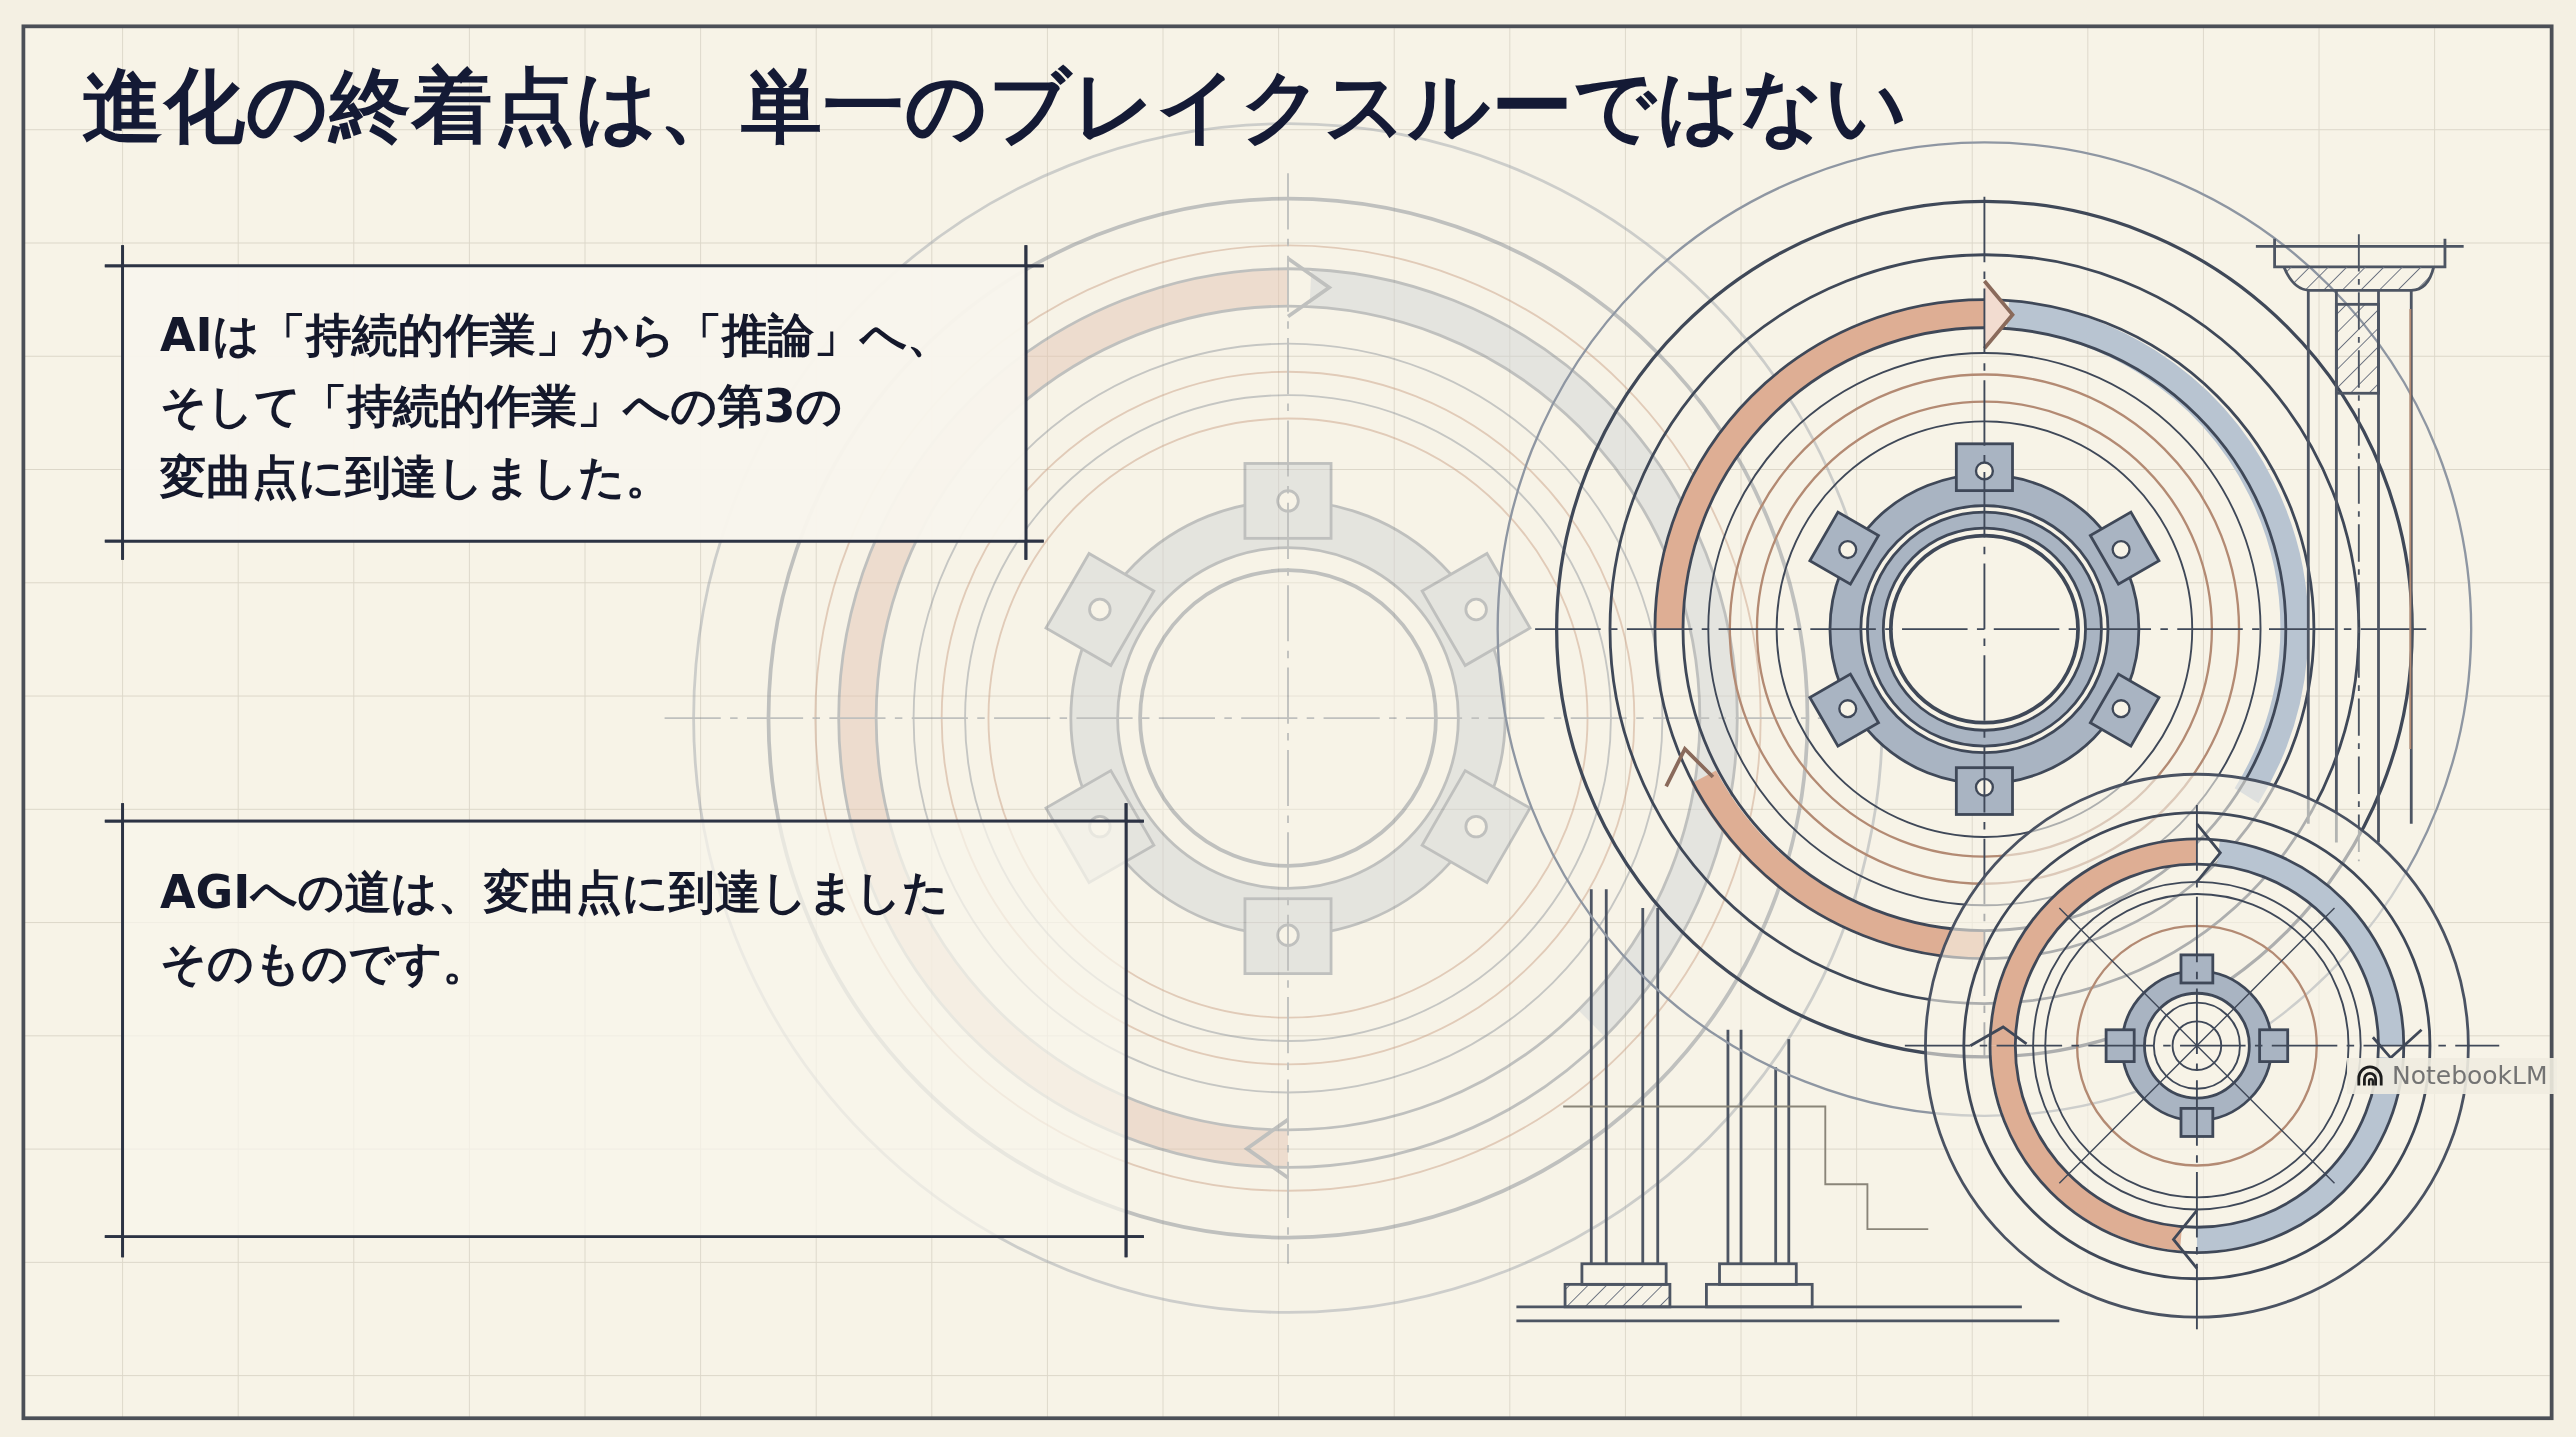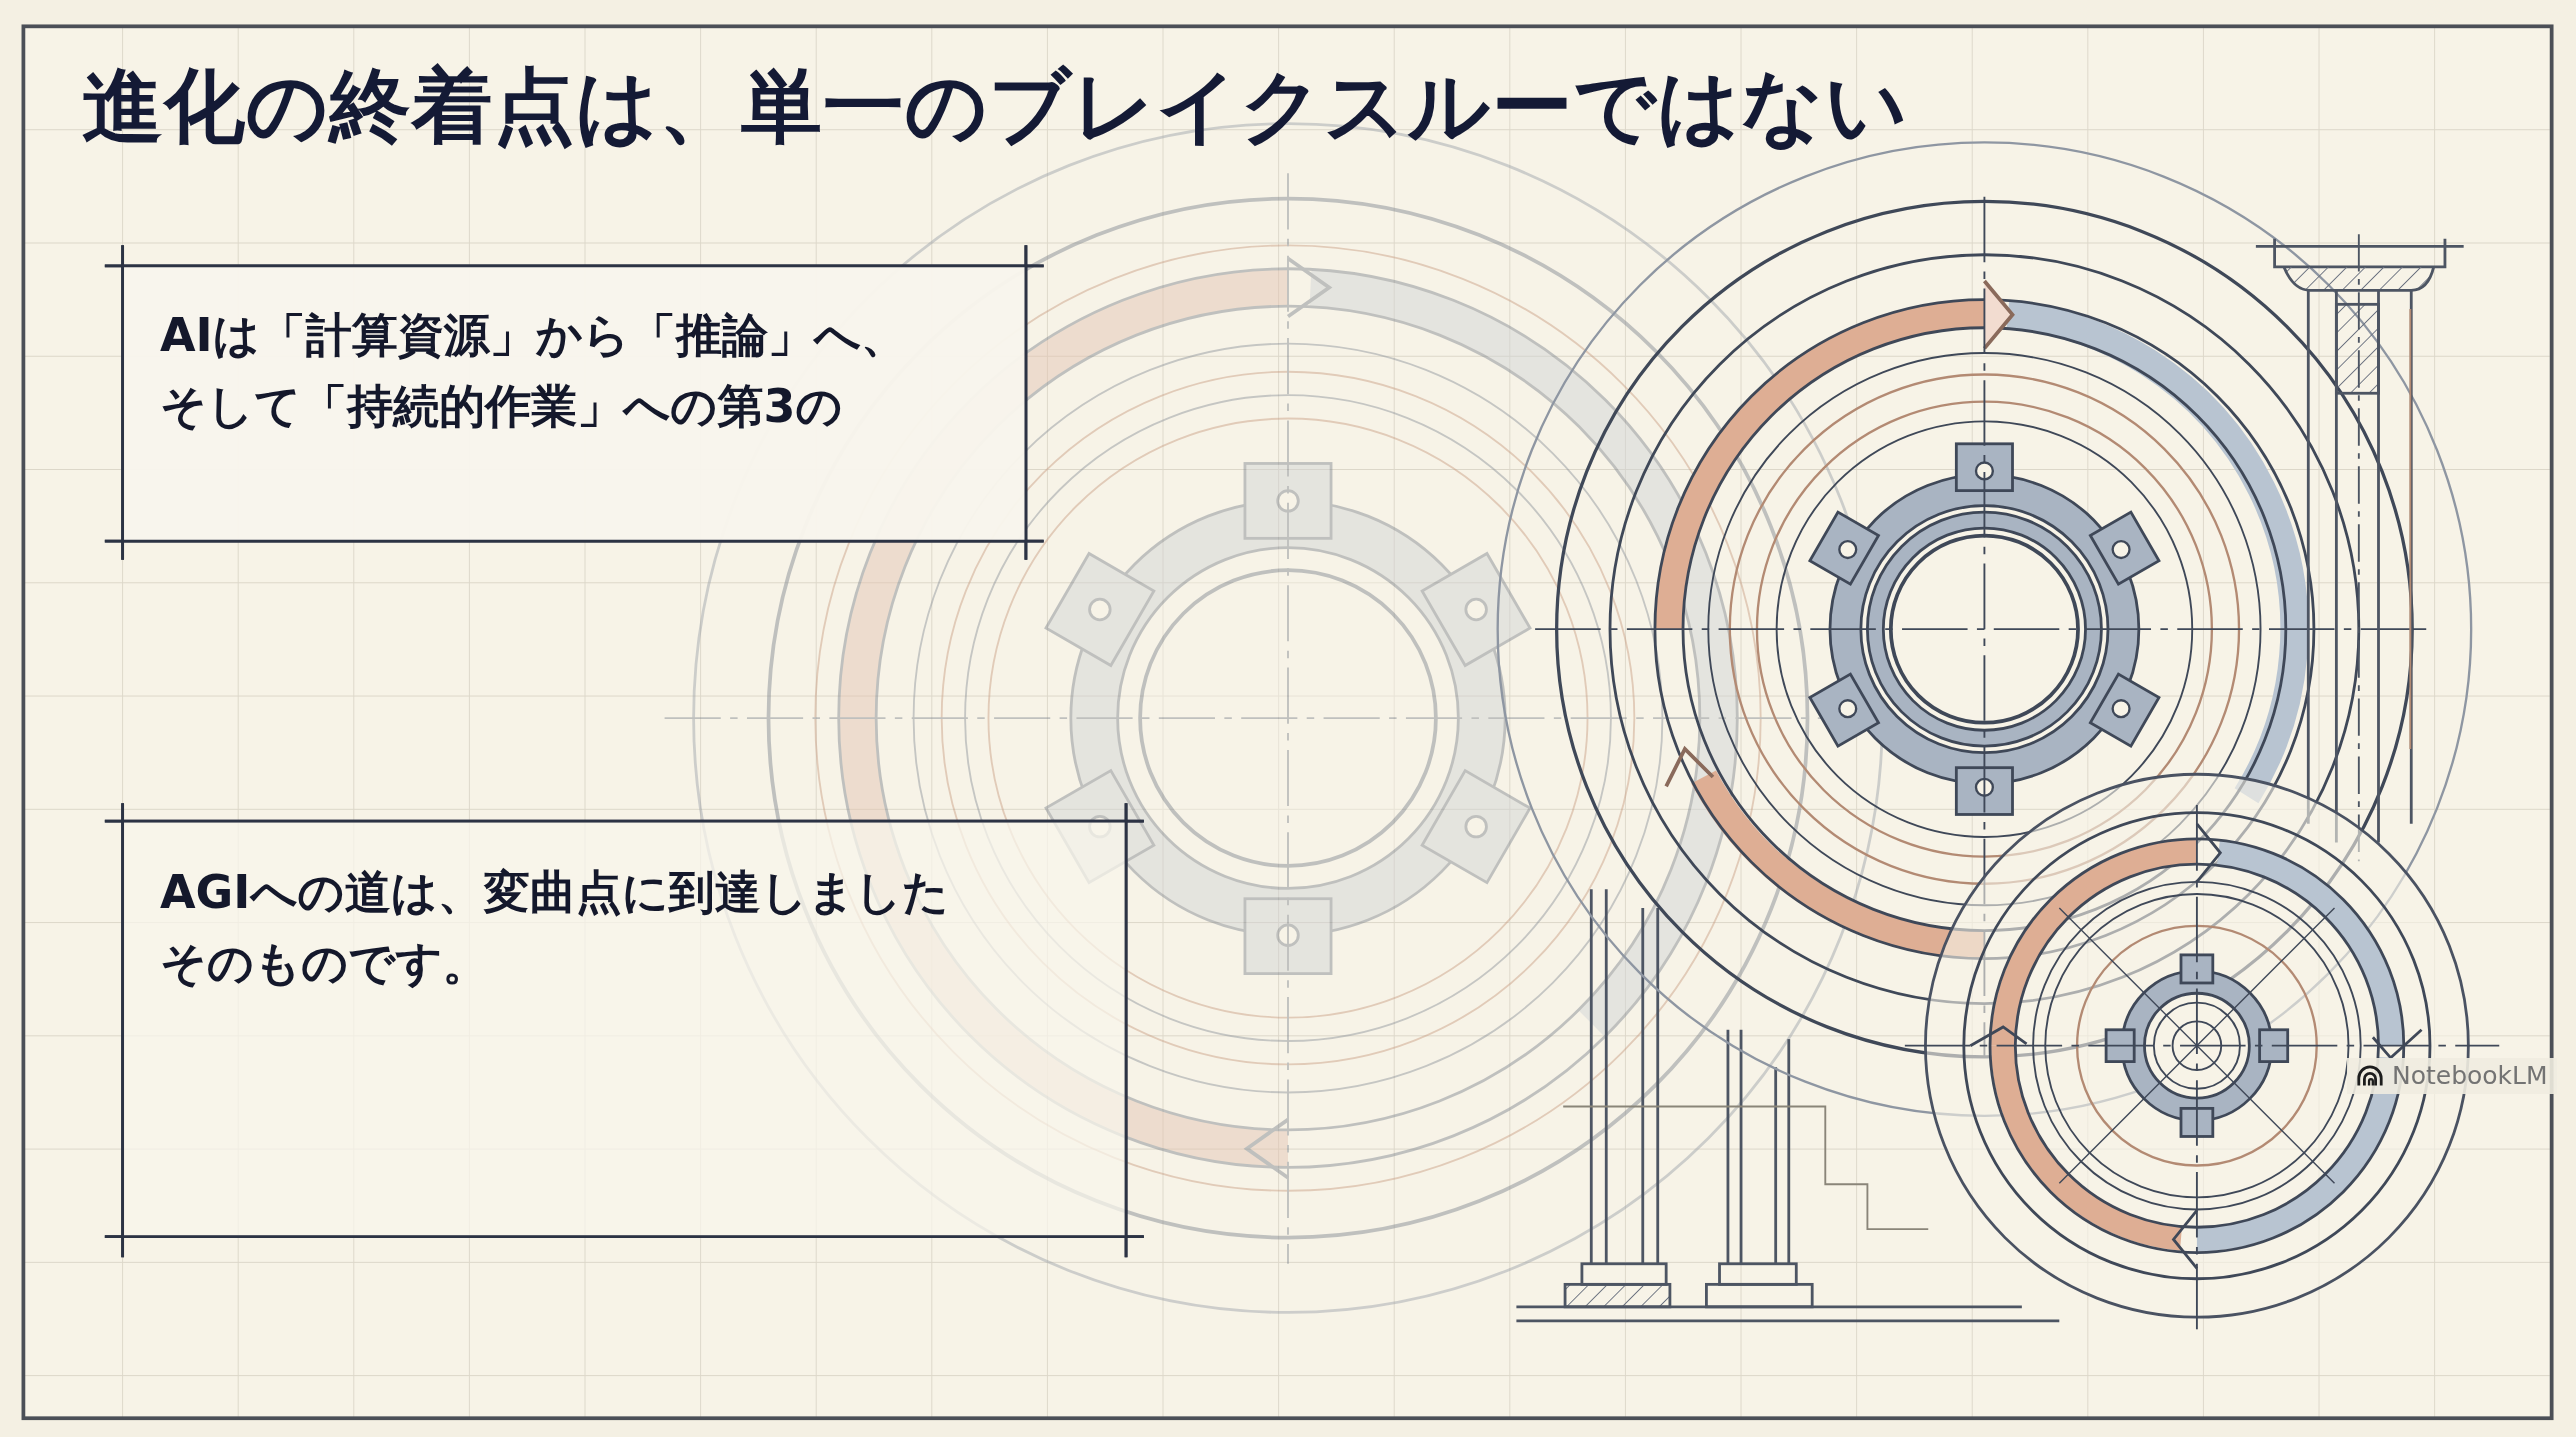--- a/index.html
+++ b/index.html
@@ -226,22 +226,23 @@
       <line x1="112" y1="877" x2="1222" y2="877"></line>
       <line x1="112" y1="1321" x2="1222" y2="1321"></line>
       <line x1="131" y1="858" x2="131" y2="1343"></line>
       <line x1="1203" y1="858" x2="1203" y2="1343"></line>
     </g>
   </svg>
 
   <h1 class="title" style="margin:0">進化の終着点は、単一のブレイクスルーではない</h1>
 
   <div class="box" id="box1" style="background:transparent">
-    <span class="line">AIは「計算資源」から「推論」へ、</span>
+    <span class="line">AIは「持続的作業」から「推論」へ、</span>
     <span class="line">そして「持続的作業」への第3の</span>
+    <span class="line">変曲点に到達しました。</span>
   </div>
 
   <div class="box" id="box2">
     <span class="line">AGIへの道は、変曲点に到達しました</span>
     <span class="line">そのものです。</span>
   </div>
 
   <div class="badge">
     <svg viewBox="0 0 30 24">
       <path d="M3 22 V14 A12 12 0 0 1 27 14 V22" fill="none" stroke="#1d1d1d" stroke-width="3"></path>

